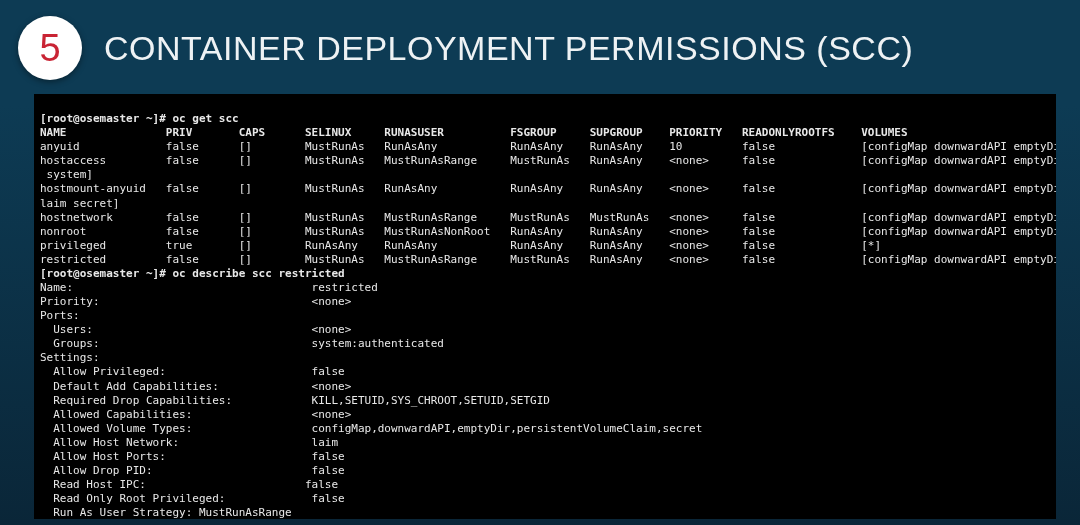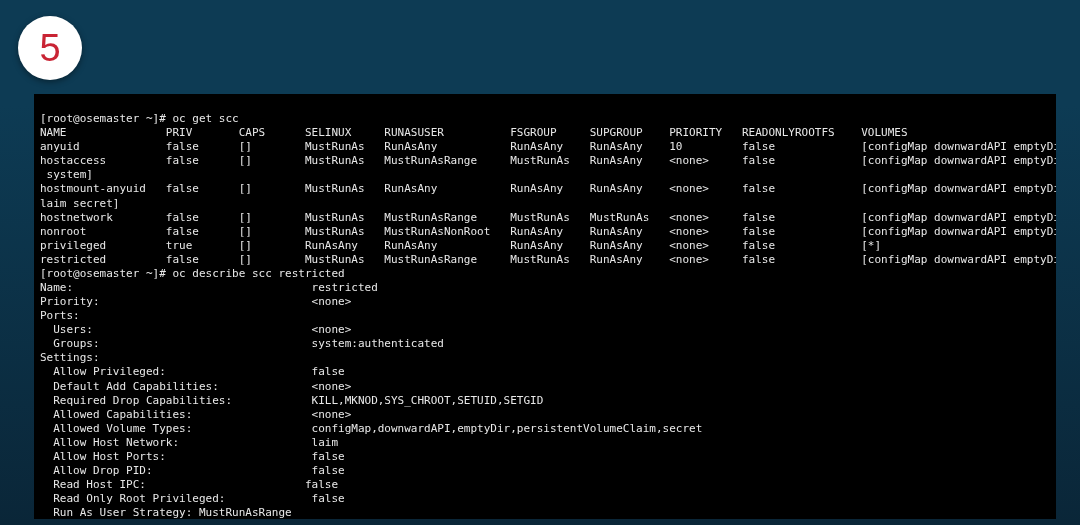--- a/index.html
+++ b/index.html
@@ -53,31 +53,32 @@
     margin: 0 24px 6px 34px;
     background: #000000;
     color: #e8e8e8;
     font-family: "DejaVu Sans Mono", "Consolas", monospace;
     font-size: 11px;
     line-height: 1.28;
     padding: 4px 6px;
     overflow: hidden;
     white-space: pre;
   }
-  .bold { font-weight: normal; }
+  .bold { font-weight: bold; }
   .row { white-space: pre; }
 </style>
 </head>
 <body>
 
 <div class="slide">
   <div class="header">
     <div class="badge">
       <span class="badge-number">5</span>
     </div>
+    <div class="title">CONTAINER DEPLOYMENT PERMISSIONS (SCC)</div>
   </div>
 
   <div class="terminal">
 <span class="row bold">[root@osemaster ~]# oc get scc</span>
 <span class="row bold">NAME               PRIV       CAPS      SELINUX     RUNASUSER          FSGROUP     SUPGROUP    PRIORITY   READONLYROOTFS    VOLUMES</span>
 <span class="row">anyuid             false      []        MustRunAs   RunAsAny           RunAsAny    RunAsAny    10         false             [configMap downwardAPI emptyDir persistentVolumeClaim secret]</span>
 <span class="row">hostaccess         false      []        MustRunAs   MustRunAsRange     MustRunAs   RunAsAny    &lt;none&gt;     false             [configMap downwardAPI emptyDir hostPath persistentVolumeClaim</span>
 <span class="row"> system]</span>
 <span class="row">hostmount-anyuid   false      []        MustRunAs   RunAsAny           RunAsAny    RunAsAny    &lt;none&gt;     false             [configMap downwardAPI emptyDir hostPath nfs persistentVolumeC</span>
 <span class="row">laim secret]</span>
@@ -87,21 +88,21 @@
 <span class="row">restricted         false      []        MustRunAs   MustRunAsRange     MustRunAs   RunAsAny    &lt;none&gt;     false             [configMap downwardAPI emptyDir persistentVolumeClaim secret]</span>
 <span class="row bold">[root@osemaster ~]# oc describe scc restricted</span>
 <span class="row">Name:                                    restricted</span>
 <span class="row">Priority:                                &lt;none&gt;</span>
 <span class="row">Ports:</span>
 <span class="row">  Users:                                 &lt;none&gt;</span>
 <span class="row">  Groups:                                system:authenticated</span>
 <span class="row">Settings:</span>
 <span class="row">  Allow Privileged:                      false</span>
 <span class="row">  Default Add Capabilities:              &lt;none&gt;</span>
-<span class="row">  Required Drop Capabilities:            KILL,MKNOD,SYS_CHROOT,SETUID,SETGID</span>
+<span class="row">  Required Drop Capabilities:            KILL,SETUID,SYS_CHROOT,SETUID,SETGID</span>
 <span class="row">  Allowed Capabilities:                  &lt;none&gt;</span>
 <span class="row">  Allowed Volume Types:                  configMap,downwardAPI,emptyDir,persistentVolumeClaim,secret</span>
 <span class="row">  Allow Host Network:                    laim</span>
 <span class="row">  Allow Host Ports:                      false</span>
 <span class="row">  Allow Drop PID:                        false</span>
 <span class="row">  Read Host IPC:                        false</span>
 <span class="row">  Read Only Root Privileged:             false</span>
 <span class="row">  Run As User Strategy: MustRunAsRange</span>
 
 

